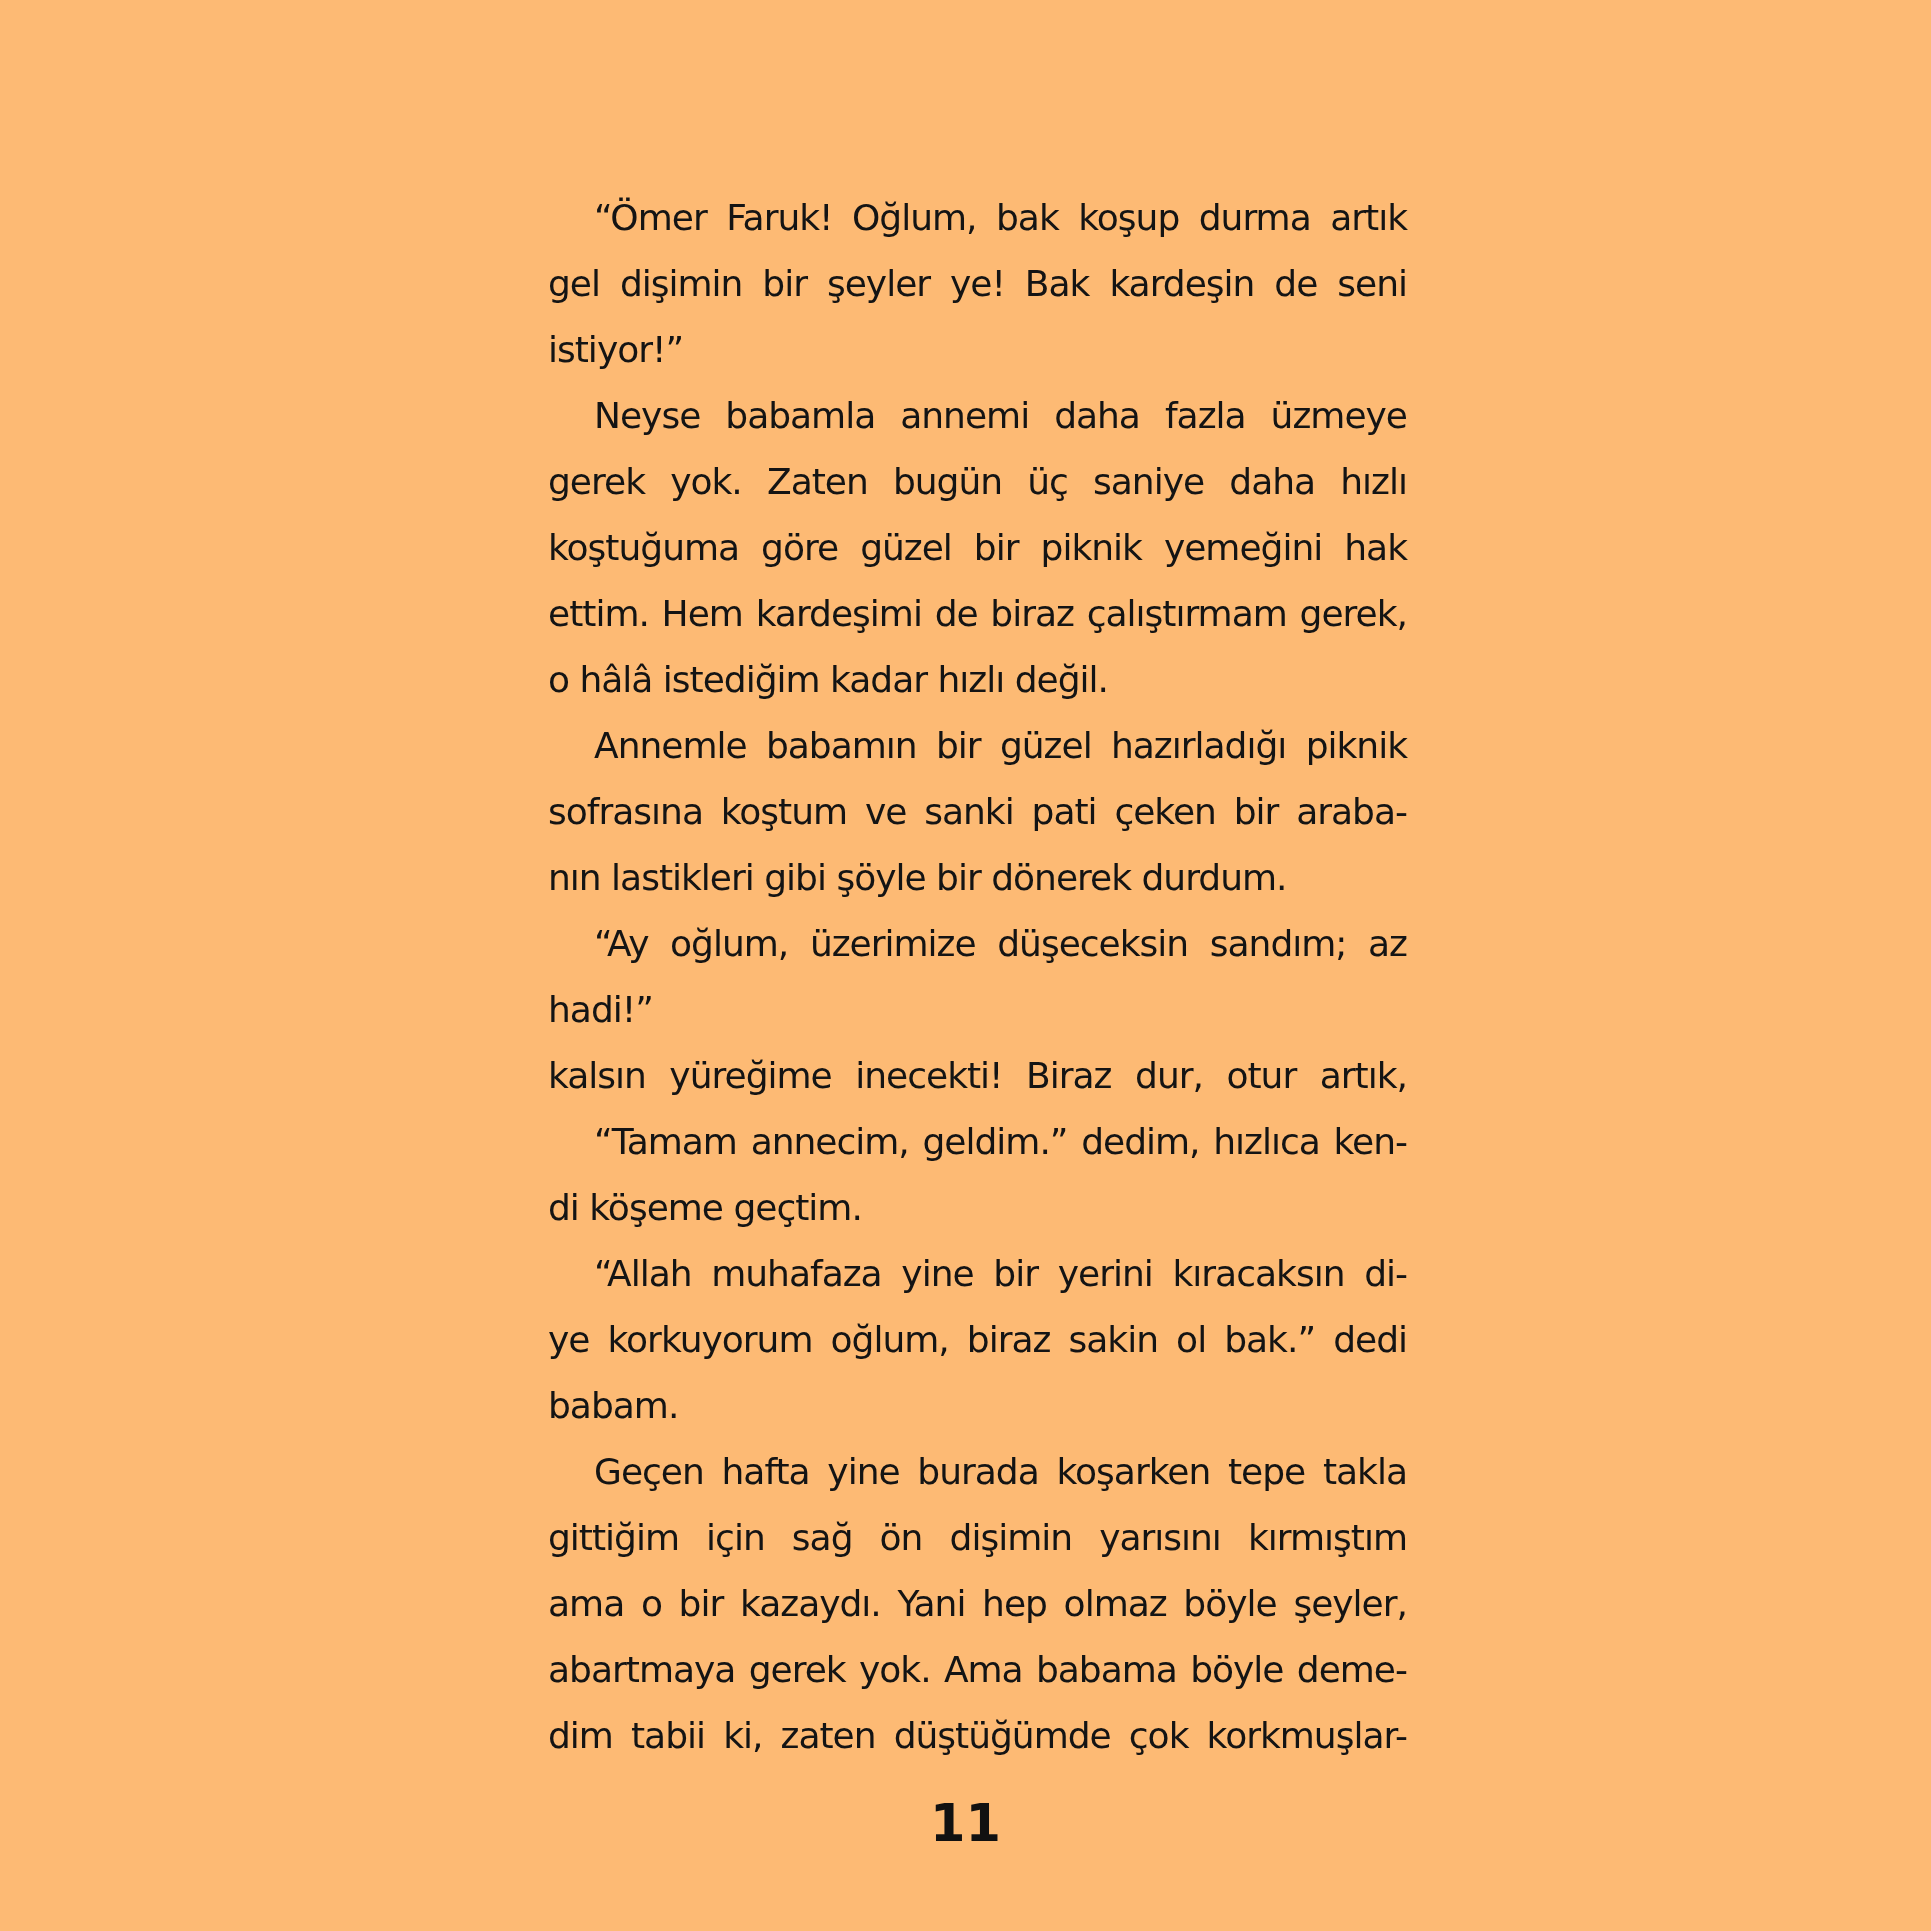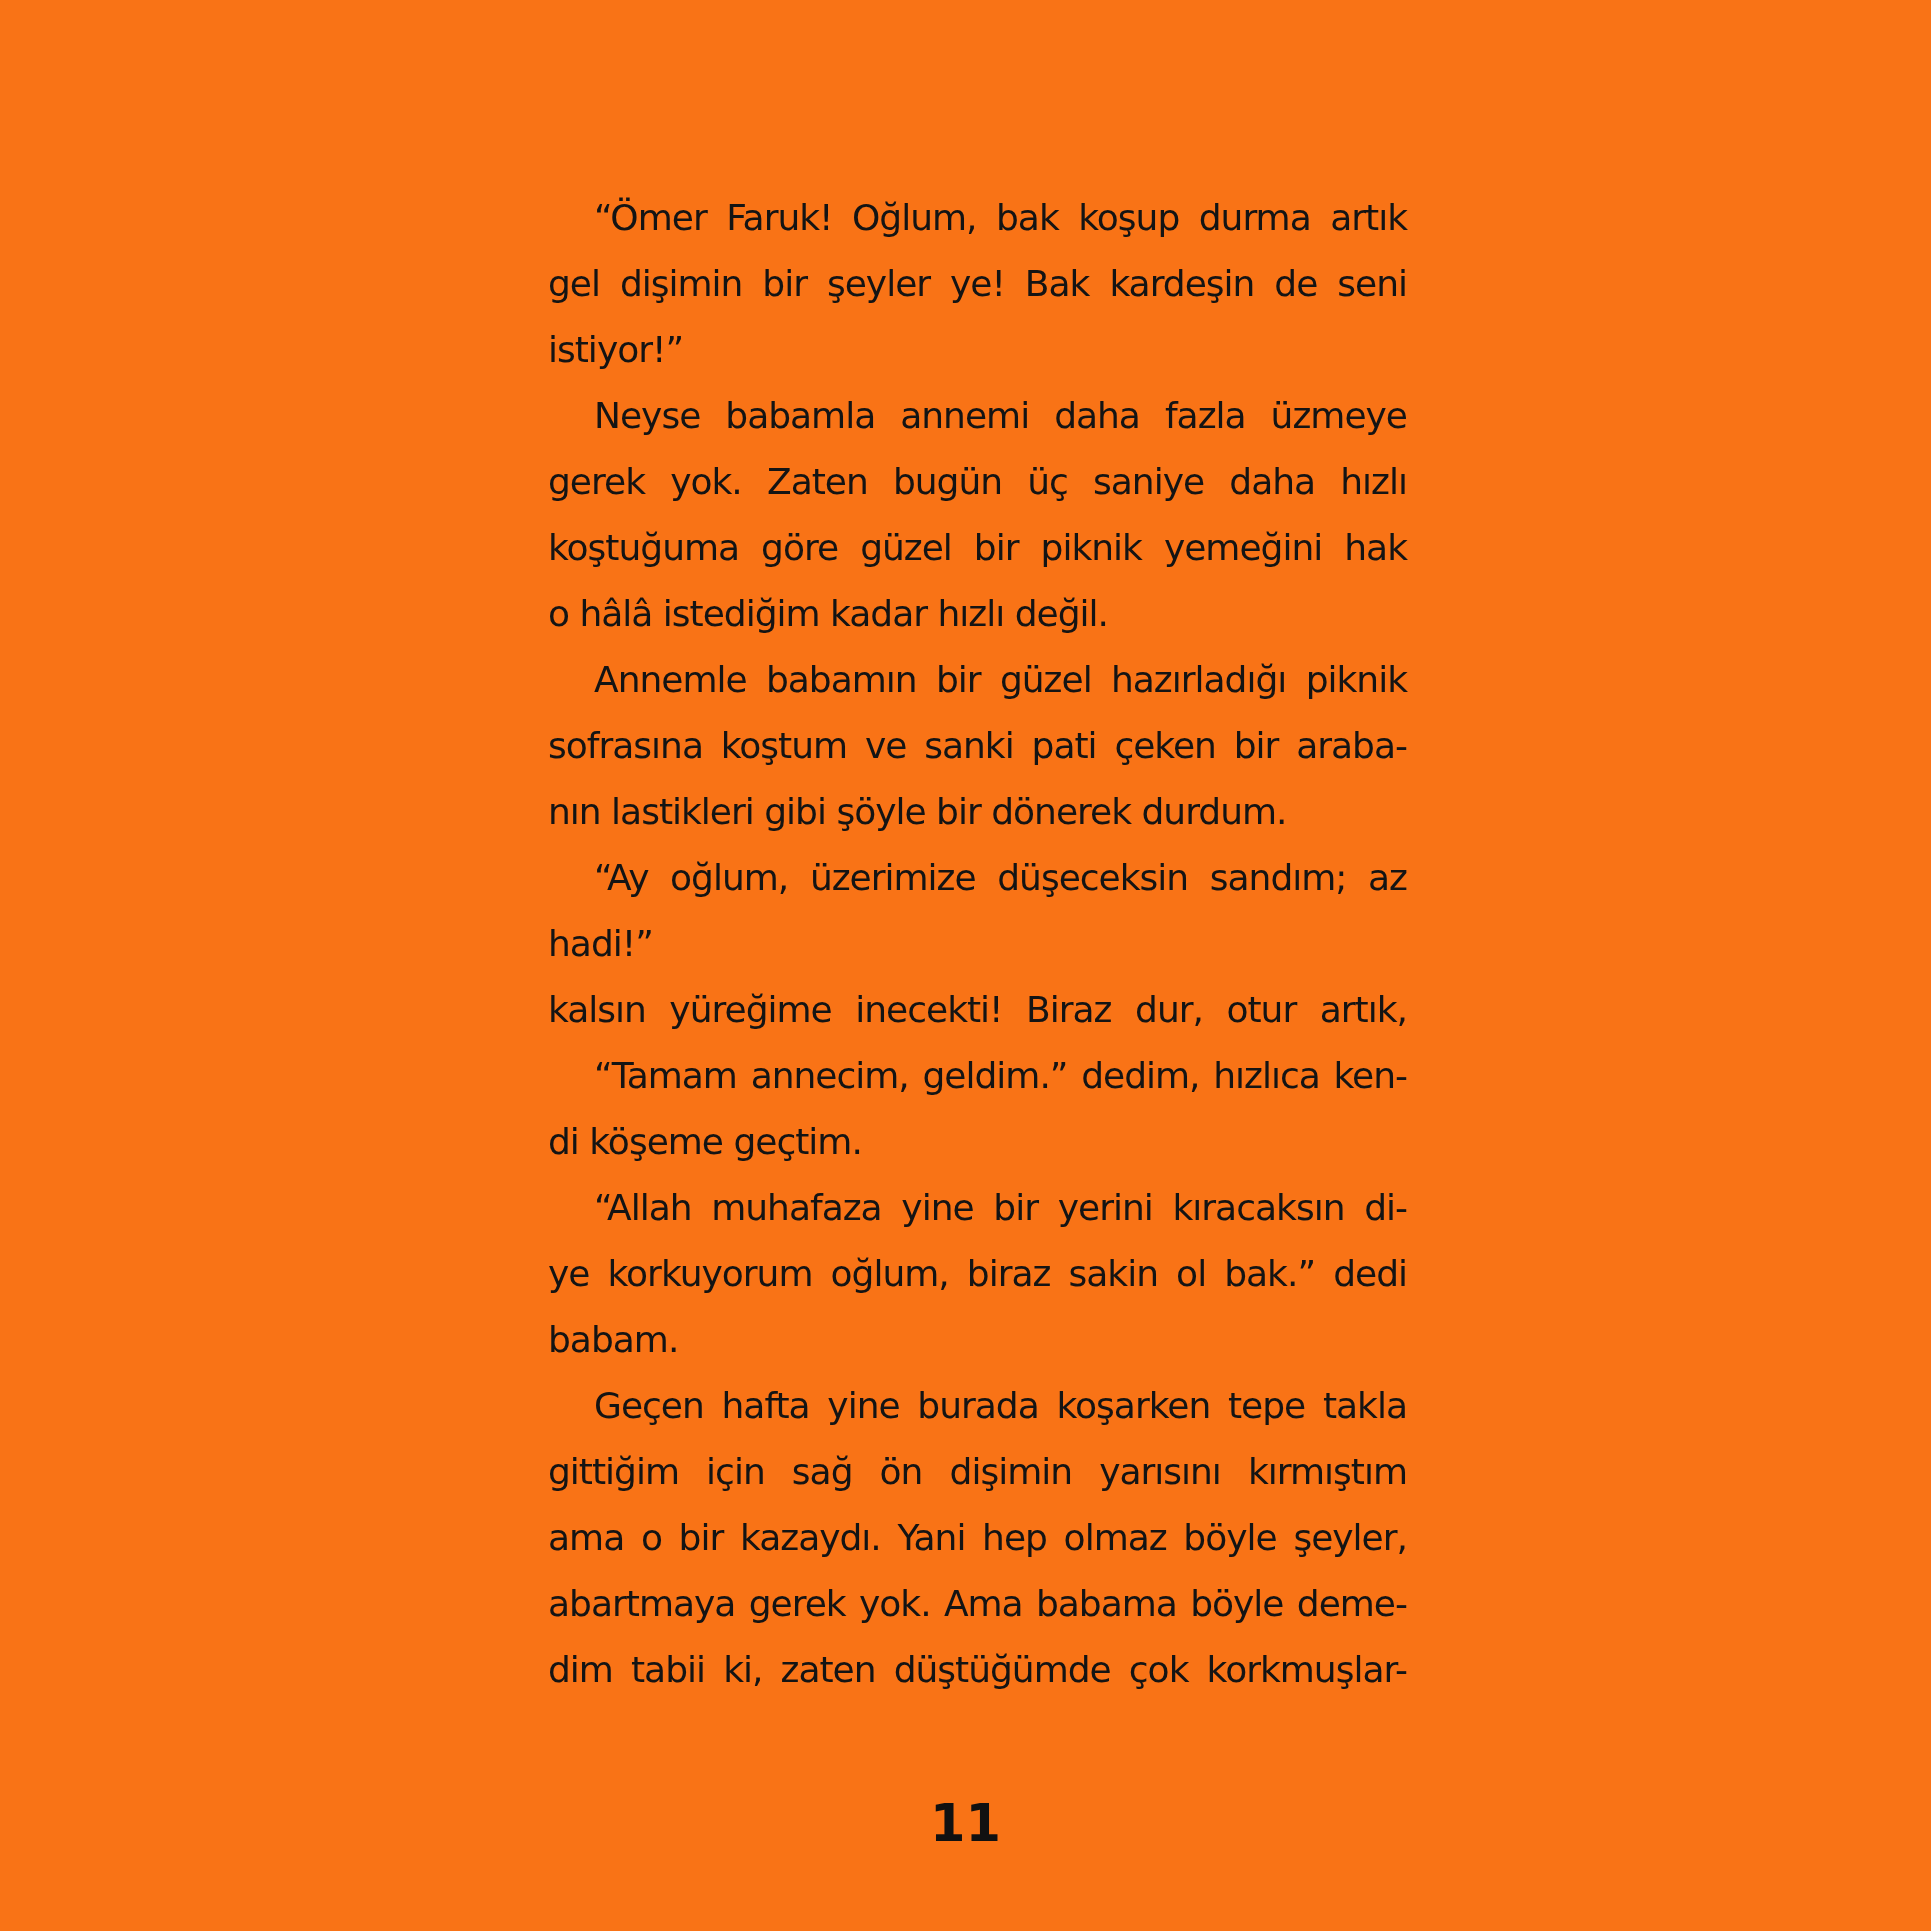--- a/index.html
+++ b/index.html
@@ -1,21 +1,21 @@
 <!DOCTYPE html>
 <html lang="tr"><head>
 <meta charset="utf-8">
 <style>
   html, body { margin: 0; padding: 0; background: #ffffff; }
 
   .page {
     position: relative;
     width: 1931px;
     height: 1931px;
-    background: #f97316;
+    background: #fdba74;
     font-family: "DejaVu Sans", sans-serif;
     color: #141414;
     overflow: hidden;
   }
 
   .text-block {
     position: absolute;
     left: 548px;
     top: 185px;
     width: 859px;
@@ -55,20 +55,21 @@
 <body>
 
 <div class="page">
   <div class="text-block" id="text-block">
       <div class="line first">“Ömer Faruk! Oğlum, bak koşup durma artık</div>
       <div class="line">gel dişimin bir şeyler ye! Bak kardeşin de seni</div>
       <div class="line last">istiyor!”</div>
       <div class="line first">Neyse babamla annemi daha fazla üzmeye</div>
       <div class="line">gerek yok. Zaten bugün üç saniye daha hızlı</div>
       <div class="line">koştuğuma göre güzel bir piknik yemeğini hak</div>
+      <div class="line">ettim. Hem kardeşimi de biraz çalıştırmam gerek,</div>
       <div class="line last">o hâlâ istediğim kadar hızlı değil.</div>
       <div class="line first">Annemle babamın bir güzel hazırladığı piknik</div>
       <div class="line">sofrasına koştum ve sanki pati çeken bir araba-</div>
       <div class="line last">nın lastikleri gibi şöyle bir dönerek durdum.</div>
       <div class="line first">“Ay oğlum, üzerimize düşeceksin sandım; az</div>
       <div class="line last">hadi!”</div>
       <div class="line">kalsın yüreğime inecekti! Biraz dur, otur artık,</div>
       <div class="line first">“Tamam annecim, geldim.” dedim, hızlıca ken-</div>
       <div class="line last">di köşeme geçtim.</div>
       <div class="line first">“Allah muhafaza yine bir yerini kıracaksın di-</div>

